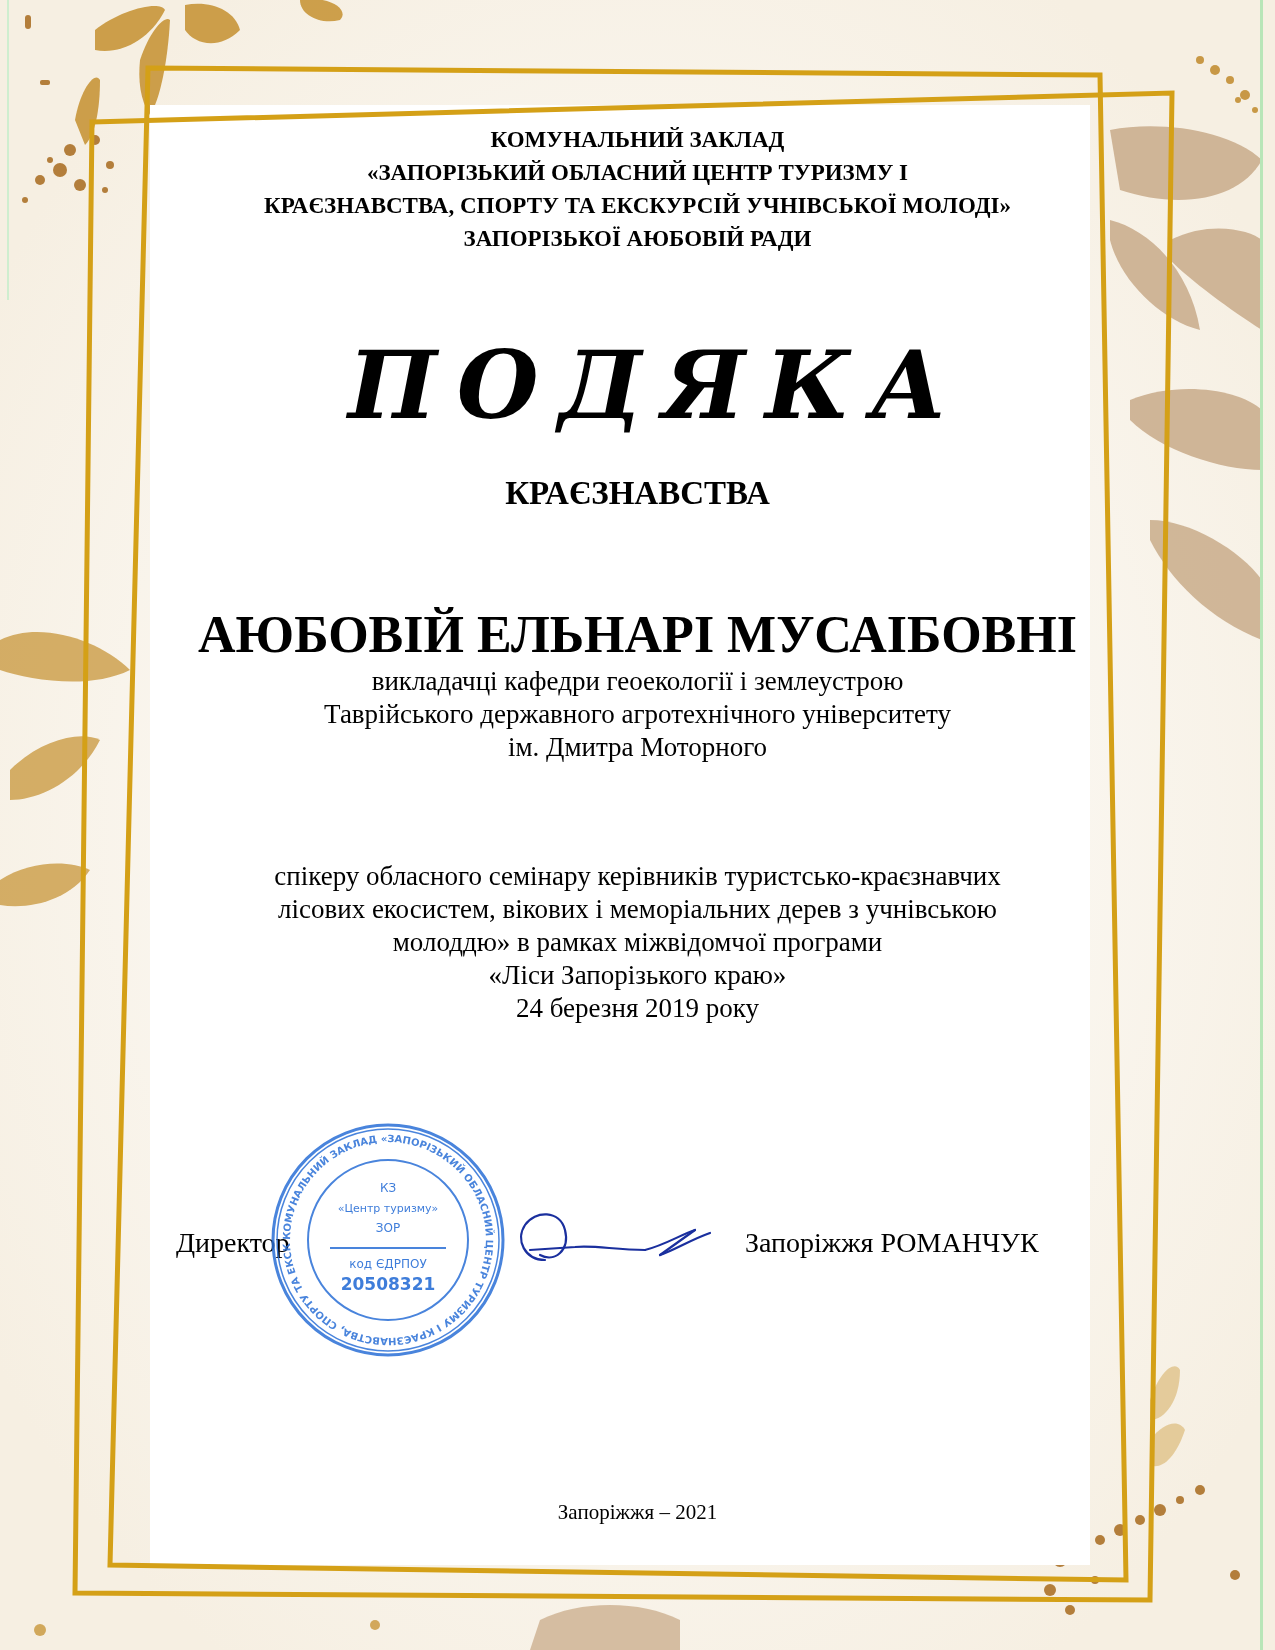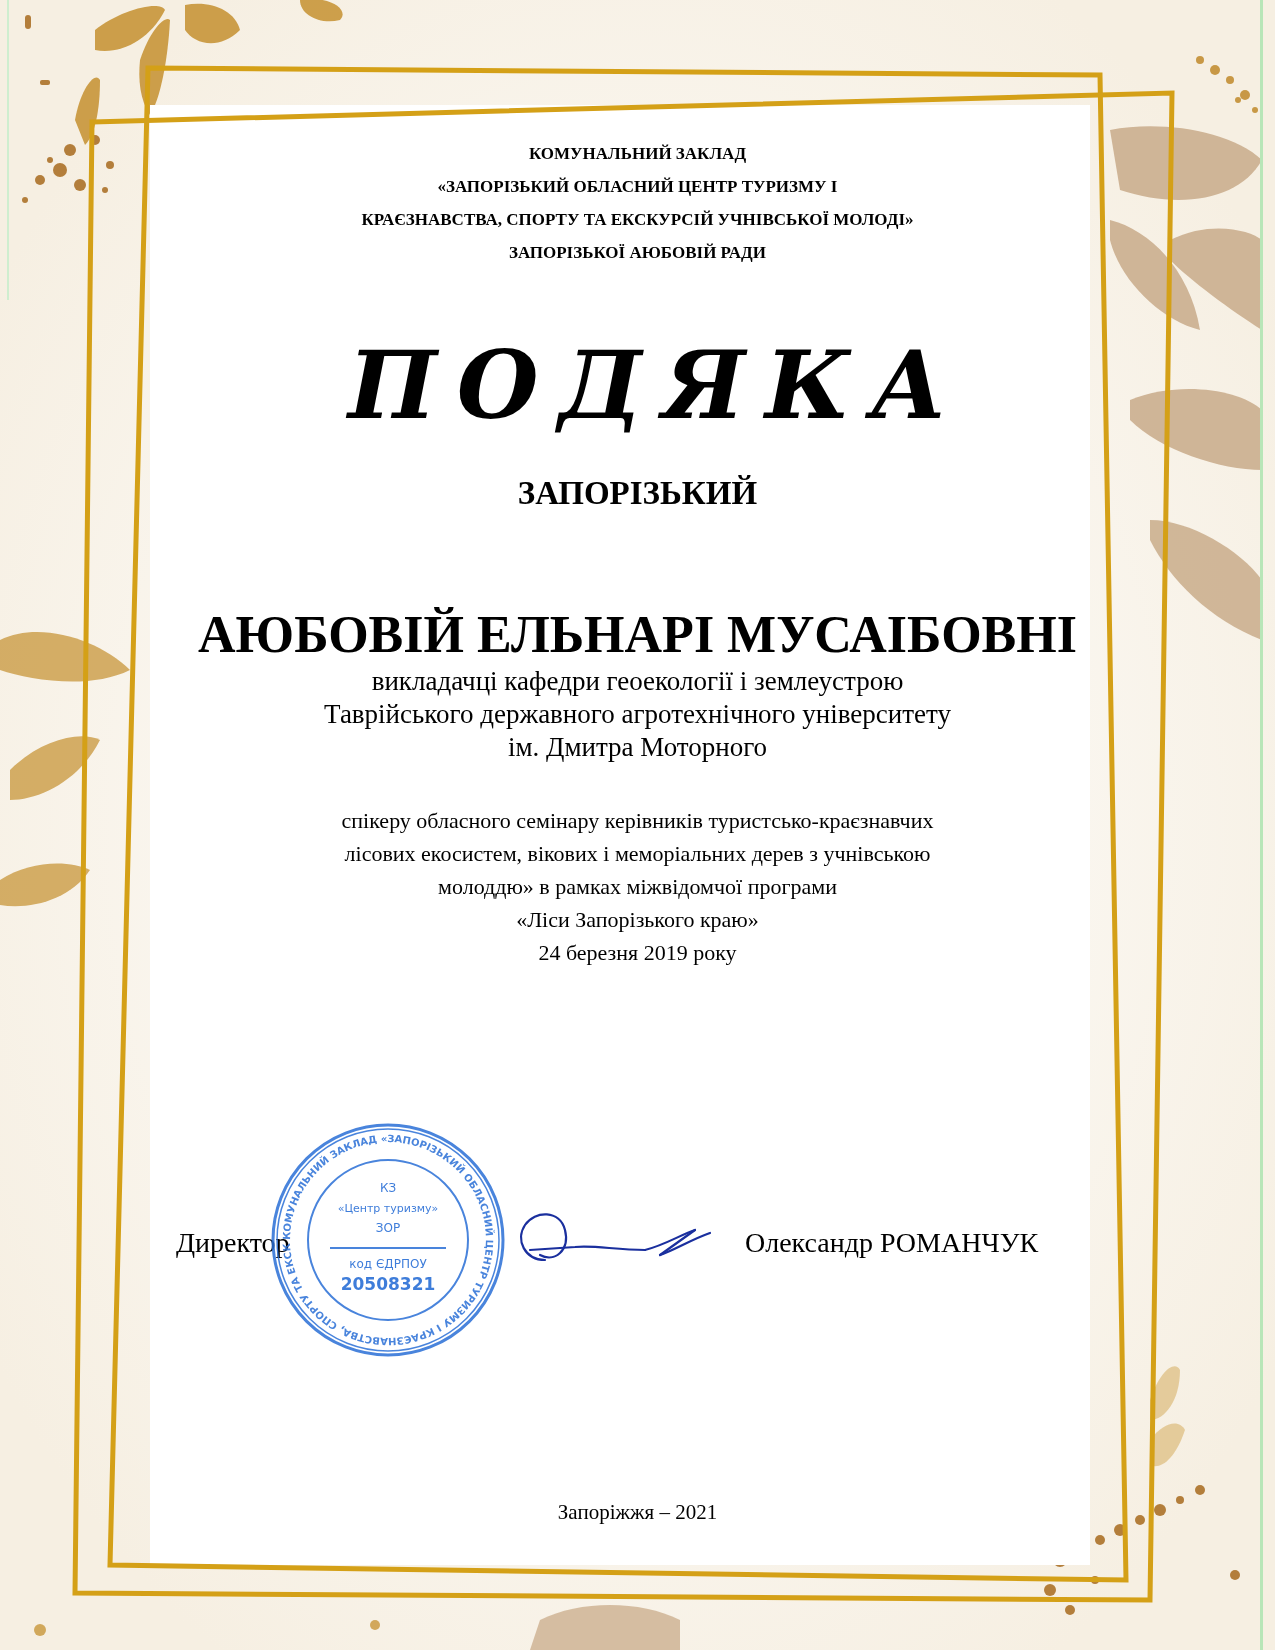--- a/index.html
+++ b/index.html
@@ -12,30 +12,30 @@
   .bg { position: absolute; inset: 0; z-index: 0; }
   .green-edge { position: absolute; top: 0; right: 12px; width: 3px; height: 1650px; background: #b8e6b8; z-index: 1; }
   .green-edge-l { position: absolute; top: 0; left: 7px; width: 2px; height: 300px; background: #cfeecf; z-index: 1; }
   .frames { position: absolute; inset: 0; z-index: 2; }
   .paper {
     position: absolute; left: 150px; top: 105px; width: 940px; height: 1460px;
     background: #ffffff; z-index: 1;
   }
   .content { position: absolute; inset: 0; z-index: 3; }
   .center { position: absolute; left: 0; width: 1275px; text-align: center; }
-  .org { top: 137px; font-weight: bold; font-size: 17px; line-height: 33px; }
+  .org { top: 123px; font-weight: bold; font-size: 23px; line-height: 33px; }
   .title {
     top: 335px; font-style: italic; font-weight: bold; font-size: 94px;
     letter-spacing: 20px; font-family: "DejaVu Serif", serif; line-height: 100px;
     left: 20px;
   }
   .announce { top: 475px; font-weight: bold; font-size: 33px; }
   .name { top: 560px; font-weight: bold; font-size: 52px; margin-top: 45px; }
   .body1 { top: 665px; font-size: 27px; line-height: 33px; }
-  .body2 { top: 804px; font-size: 22px; line-height: 33px; }
+  .body2 { top: 860px; font-size: 27px; line-height: 33px; }
   .sig-row { position: absolute; top: 1227px; font-size: 28px; }
   .stamp { position: absolute; left: 268px; top: 1120px; width: 240px; height: 240px; z-index: 4; }
   .signature { position: absolute; left: 515px; top: 1205px; width: 200px; height: 70px; z-index: 4; }
   .footer-city { top: 1500px; font-size: 21px; }
   .line { display: block; }
 </style>
 </head>
 <body>
 
 <svg class="bg" width="1275" height="1650" viewBox="0 0 1275 1650">
@@ -133,40 +133,40 @@
 
   <div class="center org">
     <span class="line">КОМУНАЛЬНИЙ ЗАКЛАД</span>
     <span class="line">«ЗАПОРІЗЬКИЙ ОБЛАСНИЙ ЦЕНТР ТУРИЗМУ І</span>
     <span class="line">КРАЄЗНАВСТВА, СПОРТУ ТА ЕКСКУРСІЙ УЧНІВСЬКОЇ МОЛОДІ»</span>
     <span class="line">ЗАПОРІЗЬКОЇ АЮБОВІЙ РАДИ</span>
   </div>
 
   <div class="center title">ПОДЯКА</div>
 
-  <div class="center announce">ЗАПОРІЗЬКИЙ</div>
+  <div class="center announce">КРАЄЗНАВСТВА</div>
 
   <div class="center name">АЮБОВІЙ ЕЛЬНАРІ МУСАІБОВНІ</div>
 
   <div class="center body1">
     <span class="line">викладачці кафедри геоекології і землеустрою</span>
     <span class="line">Таврійського державного агротехнічного університету</span>
     <span class="line">ім. Дмитра Моторного</span>
   </div>
 
   <div class="center body2">
     <span class="line">спікеру обласного семінару керівників туристсько-краєзнавчих</span>
     <span class="line">лісових екосистем, вікових і меморіальних дерев з учнівською</span>
     <span class="line">молоддю» в рамках міжвідомчої програми</span>
     <span class="line">«Ліси Запорізького краю»</span>
     <span class="line">24 березня 2019 року</span>
   </div>
 
   <div class="sig-row" style="left:176px;">Директор</div>
-  <div class="sig-row" style="left:745px;">Олександр РОМАНЧУК</div>
+  <div class="sig-row" style="left:745px;">Запоріжжя РОМАНЧУК</div>
 
   <svg class="stamp" viewBox="0 0 240 240">
     <defs>
       <path id="stampArc" d="M120,120 m-98,0 a98,98 0 1,1 196,0 a98,98 0 1,1 -196,0"></path>
     </defs>
     <g fill="none" stroke="#2a6fd6" stroke-width="3" opacity="0.85">
       <circle cx="120" cy="120" r="115"></circle>
       <circle cx="120" cy="120" r="111" stroke-width="1.5"></circle>
       <circle cx="120" cy="120" r="80" stroke-width="2"></circle>
       <line x1="62" y1="128" x2="178" y2="128" stroke-width="2"></line>

